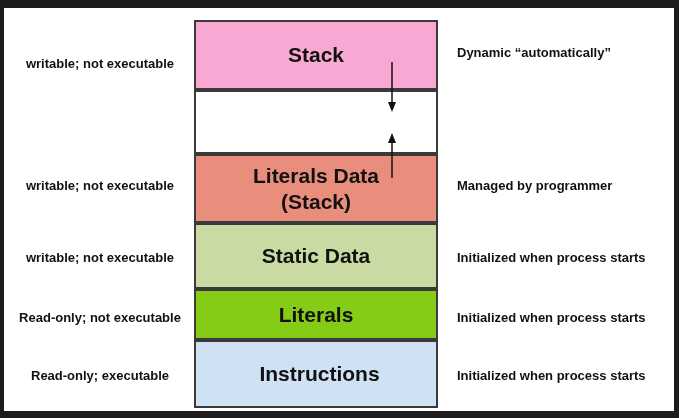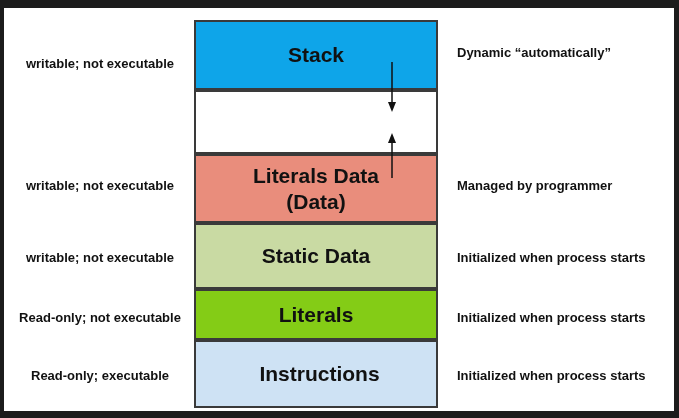--- a/index.html
+++ b/index.html
@@ -64,30 +64,30 @@
     height: 418px;
     pointer-events: none;
   }
 </style>
 </head>
 <body>
 
 <div class="frame">
   <div class="canvas">
 
-    <div class="memory-section" style="top: 12px; height: 70px; background: #0ea5e9;">
+    <div class="memory-section" style="top: 12px; height: 70px; background: #f9a8d4;">
       <div class="block-title">Stack</div>
     </div>
 
     <div class="memory-section" style="top: 82px; height: 64px; background: rgb(255, 255, 255);"></div>
 
     <div class="memory-section" style="top: 146px; height: 69px; background: rgb(233, 141, 124);">
       <div class="block-title">
         <div>Literals Data</div>
-        <div>(Data)</div>
+        <div>(Stack)</div>
       </div>
     </div>
 
     <div class="memory-section" style="top: 215px; height: 66px; background: rgb(201, 218, 163);">
       <div class="block-title">Static Data</div>
     </div>
 
     <div class="memory-section" style="top: 281px; height: 51px; background: #84cc16;">
       <div class="block-title">Literals</div>
     </div>

